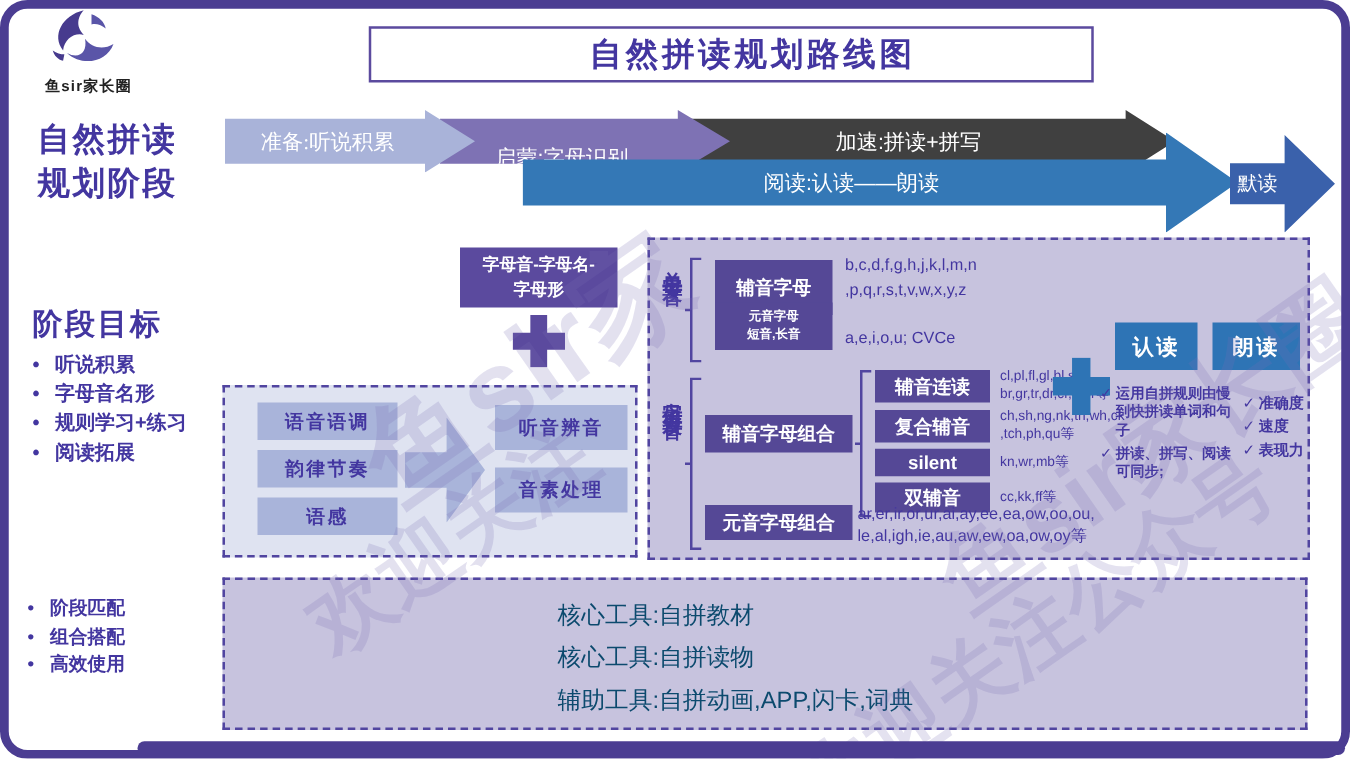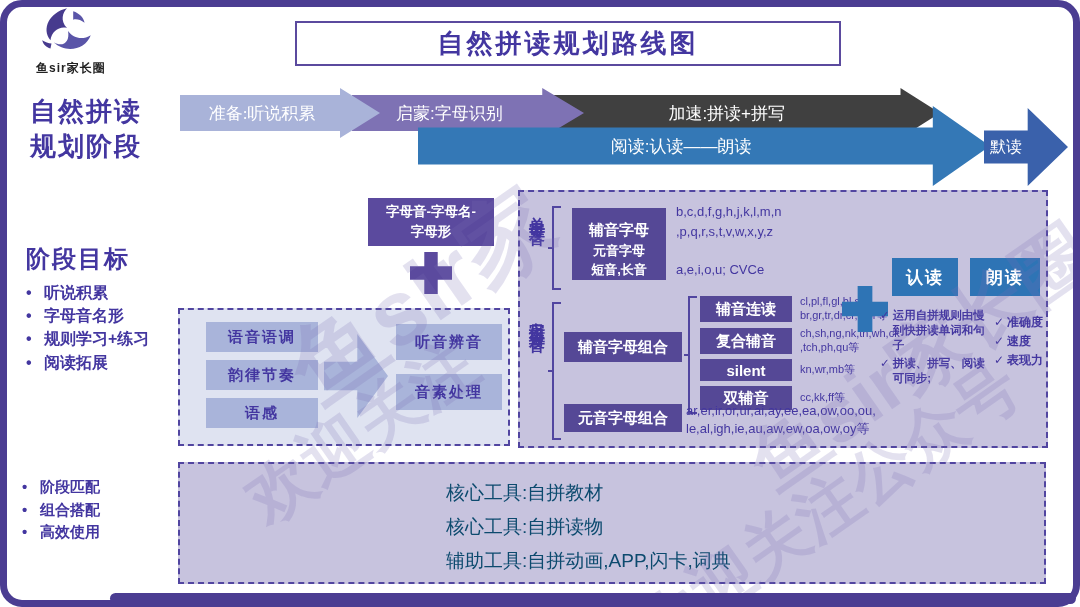--- a/index.html
+++ b/index.html
@@ -16,41 +16,42 @@
     background:#4b3d92;border-radius:6px;z-index:47;
   }
   .abs{position:absolute;}
   .pre{white-space:pre-line;}
   
   .brand-text{font-size:12px;font-weight:bold;color:#222;letter-spacing:1px;}
   .title-box{
     left:295px;top:21px;width:542px;height:41px;background:#fff;
     border:2px solid #5b4a9e;display:flex;align-items:center;justify-content:center;
     z-index:10;
+    padding-left:34px;
   }
   .title-box span{font-size:26px;font-weight:bold;color:#4336a0;letter-spacing:3px;}
   
   .stage-label{left:30px;top:94px;width:160px;font-size:26px;font-weight:bold;
     color:#4336a0;line-height:1.35;letter-spacing:2px;}
   .side-heading{font-weight:bold;color:#4336a0;margin:0;}
   .goals-heading{font-size:24px;letter-spacing:2px;}
   .tools-heading{font-size:23px;letter-spacing:1px;}
   .bullet-list{margin:6px 0 0 0;padding:0;list-style:none;}
   .bullet-list li{display:flex;gap:8px;color:#4336a0;font-weight:bold;}
   .goals-list li{font-size:16px;line-height:1.45;}
   .tools-list li{font-size:15px;line-height:1.5;}
   .bullet-dot{width:10px;flex:none;}
   
   .arrow{display:flex;align-items:center;color:#fff;font-size:17px;z-index:4;}
   .arrow .lbl{width:100%;text-align:center;}
   .a1{left:180px;top:88px;width:200px;height:50px;background:#a9b3d9;
       clip-path:polygon(0 14%,80% 14%,80% 0,100% 50%,80% 100%,80% 86%,0 86%);z-index:6;}
   .a1 .lbl{padding-right:18%;font-family:Liberation Serif, serif;}
   .a2{left:352px;top:88px;width:232px;height:50px;background:#7e72b4;
-      clip-path:polygon(0 14%,82% 14%,82% 0,100% 50%,82% 100%,82% 86%,0 86%);z-index:5;}
+      clip-path:polygon(0 14%,82% 14%,82% 0,100% 50%,82% 100%,82% 86%,0 86%);z-index:5;align-items:flex-end;}
   .a2 .lbl{padding-right:16%;}
   .a3{left:545px;top:88px;width:395px;height:50px;background:#404040;
       clip-path:polygon(0 14%,90% 14%,90% 0,100% 50%,90% 100%,90% 86%,0 86%);z-index:4;}
   .a3 .lbl{padding-right:8%;}
   .a4{left:418px;top:106px;width:572px;height:80px;background:#3478b6;
       clip-path:polygon(0 27%,90% 27%,90% 0,100% 50%,90% 100%,90% 73%,0 73%);z-index:7;}
   .a4 .lbl{padding-right:8%;}
   .a5{left:984px;top:108px;width:84px;height:78px;background:#3a61ab;
       clip-path:polygon(0 29%,52% 29%,52% 0,100% 50%,52% 100%,52% 71%,0 71%);z-index:8;font-size:16px;}
   .a5 .lbl{width:auto;padding-left:6px;}
@@ -177,21 +178,21 @@
 
   <div class="abs panel">
 
     <div class="abs v-label" style="left:6px;top:12px;height:92px;">单字母发音</div>
     <svg class="abs" style="left:28px;top:14px;" width="14" height="84" viewBox="0 0 14 84" preserveAspectRatio="none">
       <path class="bracket" d="M13 1 H5 V83 H13 M5 42 H0"></path>
     </svg>
     <div class="abs pbox" style="left:52px;top:16px;width:94px;height:44px;font-size:15px;">辅音字母</div>
     <div class="abs ptext pre" style="left:156px;top:10px;width:180px;font-size:13px;line-height:1.5;font-weight:normal;">b,c,d,f,g,h,j,k,l,m,n
 ,p,q,r,s,t,v,w,x,y,z</div>
-    <div class="abs pbox pre" style="left:52px;top:50px;width:94px;height:38px;font-size:13px;line-height:1.45;">元音字母
+    <div class="abs pbox pre" style="left:52px;top:50px;width:94px;height:38px;font-size:10px;line-height:1.45;">元音字母
 短音,长音</div>
     <div class="abs ptext" style="left:156px;top:70px;width:180px;font-size:13px;font-weight:normal;">a,e,i,o,u; CVCe</div>
 
     <div class="abs v-label" style="left:6px;top:116px;height:130px;">字母组合发音</div>
     <svg class="abs" style="left:28px;top:110px;" width="14" height="138" viewBox="0 0 14 138" preserveAspectRatio="none">
       <path class="bracket" d="M13 1 H5 V137 H13 M5 69 H0"></path>
     </svg>
     <div class="abs pbox" style="left:44px;top:140px;width:118px;height:30px;font-size:15px;">辅音字母组合</div>
     <svg class="abs" style="left:164px;top:104px;" width="14" height="118" viewBox="0 0 14 118" preserveAspectRatio="none">
       <path class="bracket" d="M13 1 H5 V117 H13 M5 59 H0"></path>

